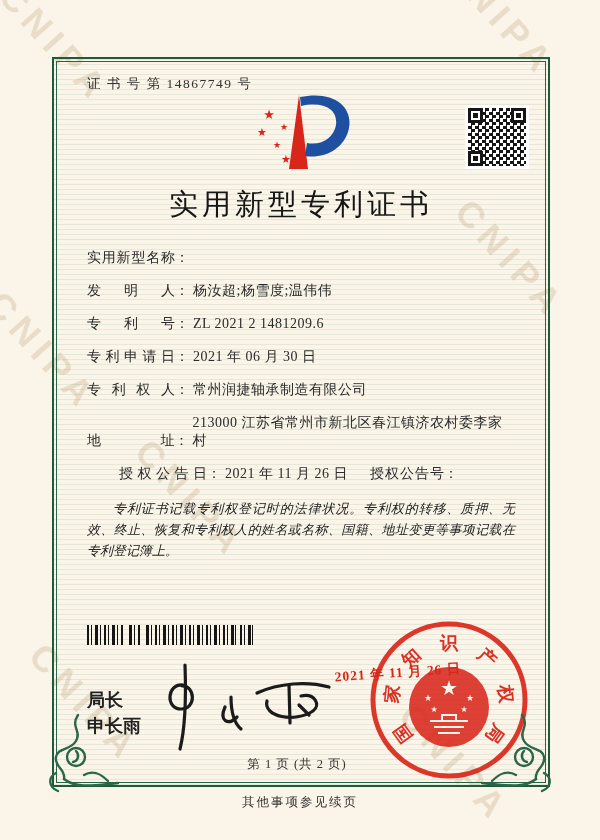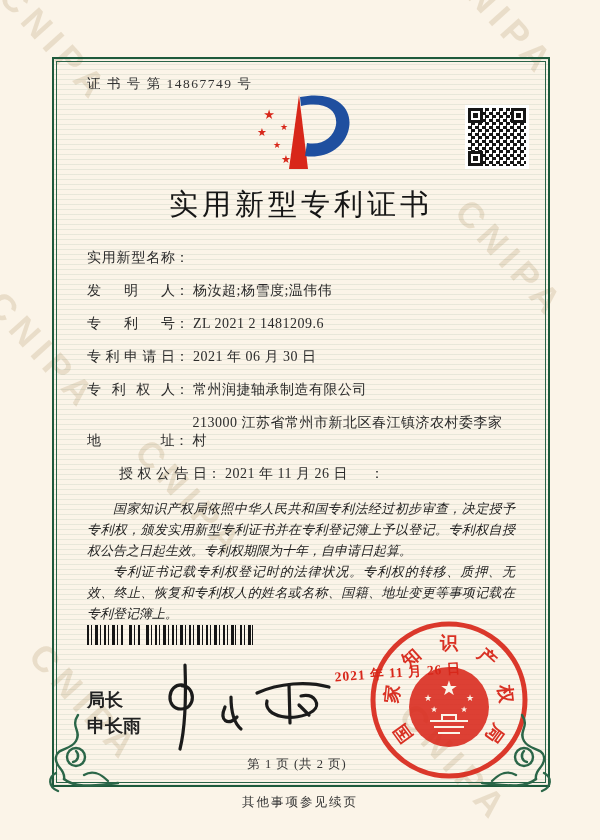--- a/index.html
+++ b/index.html
@@ -142,27 +142,27 @@
             <span class="fcolon">：</span>
           <span class="fvalue">213000 江苏省常州市新北区春江镇济农村委李家村</span>
         </div>
         <div class="frow grant-row">
           <span class="grp">
             <span class="flabel">授权公告日</span>
               <span class="fcolon">：</span>
             <span class="fvalue">2021 年 11 月 26 日</span>
           </span>
           <span class="grp grp2">
+            <span class="flabel">授权公告号</span>
               <span class="fcolon">：</span>
           </span>
         </div>
       </div>
 
       <div class="body-text">
-        <p>国家知识产权局依照中华人民共和国专利法经过初步审查，决定授予专利权，颁发实用新型专利证书并在专利登记簿上予以登记。专利权自授权公告之日起生效。专利权期限为十年，自申请日起算。</p>
         <p>专利证书记载专利权登记时的法律状况。专利权的转移、质押、无效、终止、恢复和专利权人的姓名或名称、国籍、地址变更等事项记载在专利登记簿上。</p>
       </div>
 
       <div class="barcode"></div>
 
       <div class="signer">
         <div>局长</div>
         <div>申长雨</div>
       </div>
 

